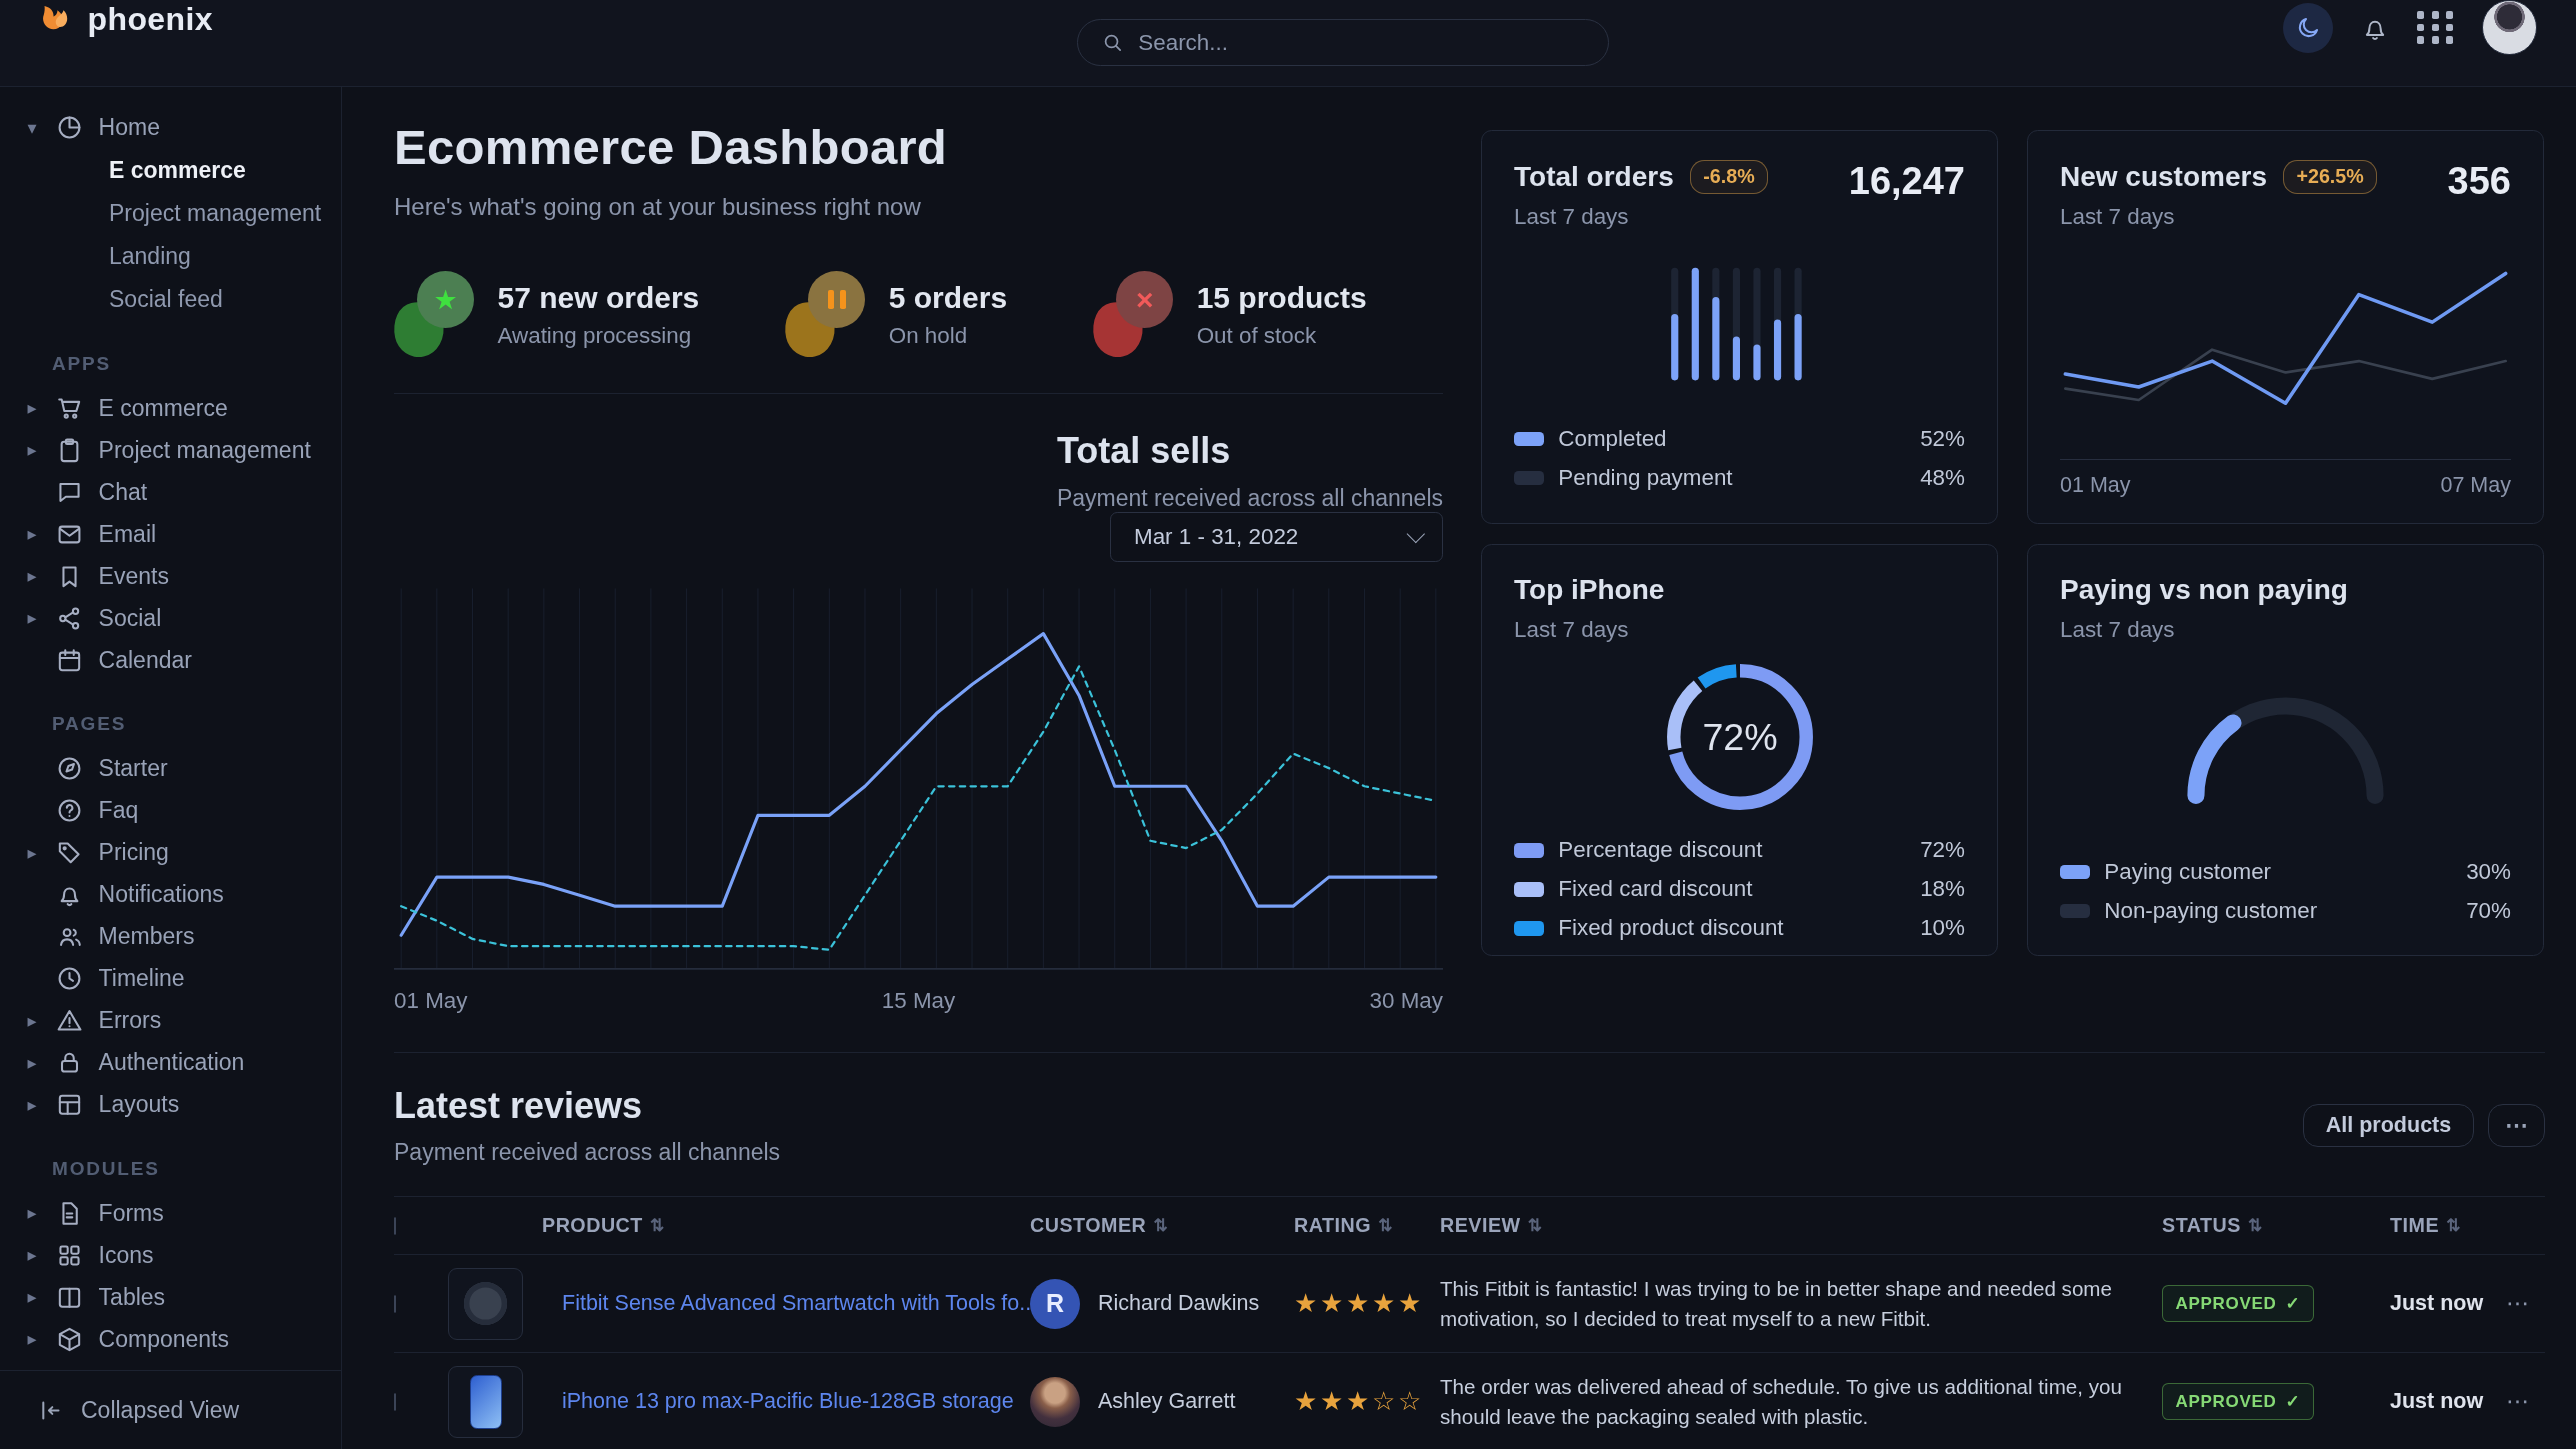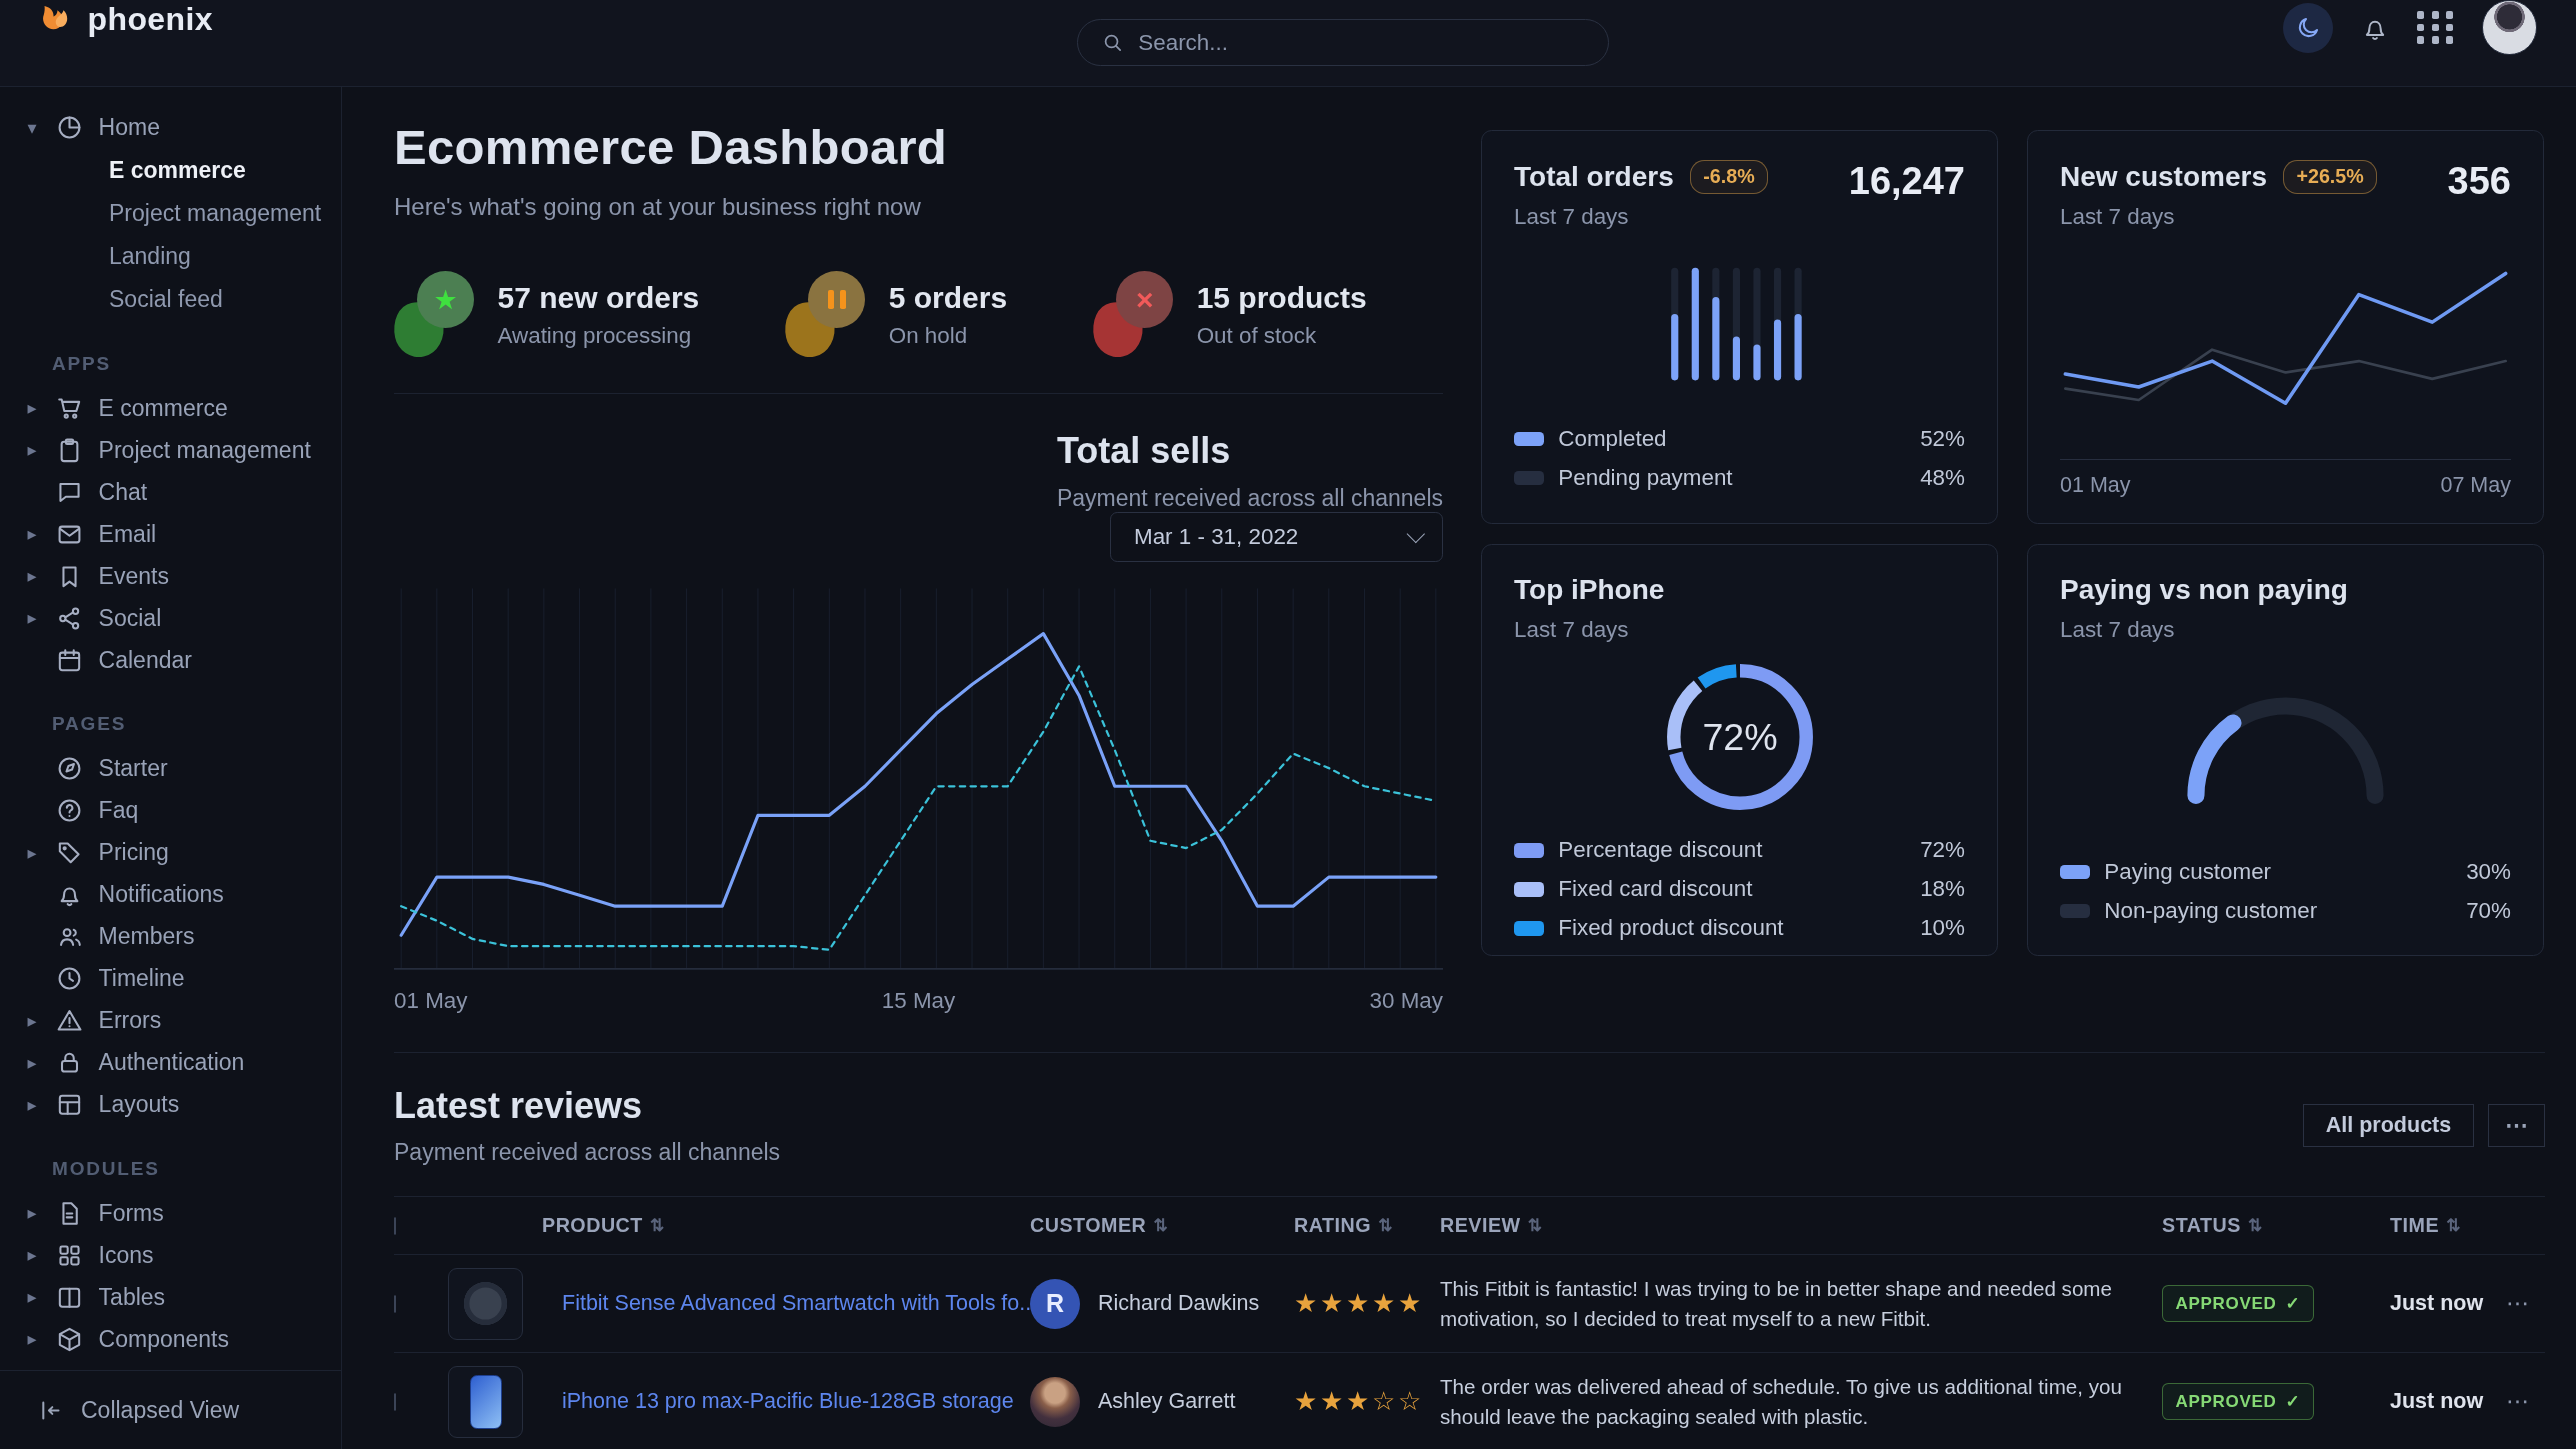--- a/index.html
+++ b/index.html
@@ -105,21 +105,21 @@
     border-top:0.9px solid #272e3f; padding-top:12.5px; margin-top:5.4px; }
 
   
   .reviews-head { margin-top:32px; display:flex; justify-content:space-between; align-items:flex-start; }
   .rv-controls { display:flex; gap:14.3px; margin-top:19.7px; }
   .rv-search { width:435px; height:43px; border:0.9px solid #2a3142; border-radius:7.2px;
     display:flex; align-items:center; gap:12.5px; padding:0 18px; color:#8b95ab; }
   .rv-search input { background:transparent; border:none; outline:none; color:#c3cbdc;
     font-size:21.5px; font-family:inherit; width:100%; }
   .rv-search input::placeholder { color:#8b95ab; }
-  .btn { border:0.9px solid #2a3142; border-radius:0; background:transparent; color:#c3cbdc;
+  .btn { border:0.9px solid #2a3142; border-radius:15px; background:transparent; color:#c3cbdc;
     font-size:21.5px; font-weight:600; font-family:inherit; padding:0 21.5px; height:43px; cursor:pointer; }
   .btn.dots { width:57px; font-size:23px; padding:0; color:#9aa4b8; }
 
   .rv-table { margin-top:30px; }
   .t-row { display:grid; grid-template-columns:54px 94px 488px 264px 146px 722px 228px 116px 38px;
     align-items:center; }
   .t-head { height:59px; border-top:0.9px solid #1c2230; border-bottom:0.9px solid #1c2230; }
   .th { font-size:19.7px; font-weight:700; color:#9aa4ba; letter-spacing:0.5px; display:flex; gap:7.2px; align-items:center; }
   .sort { color:#5b657d; font-size:17px; }
   .t-body .t-row { height:98px; border-bottom:0.9px solid #1c2230; }

